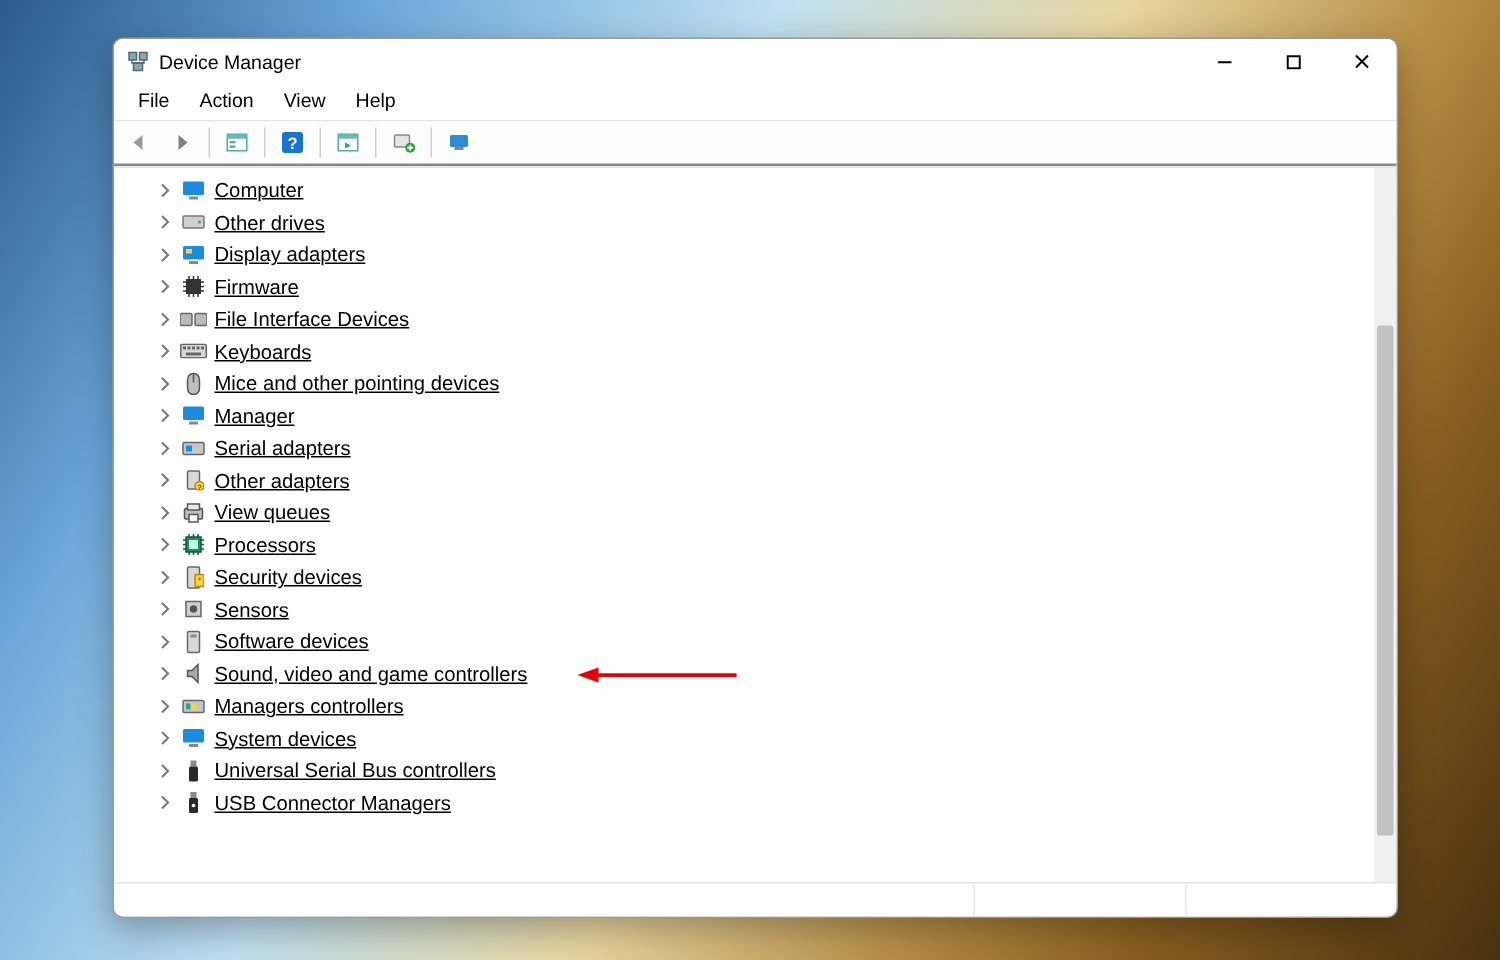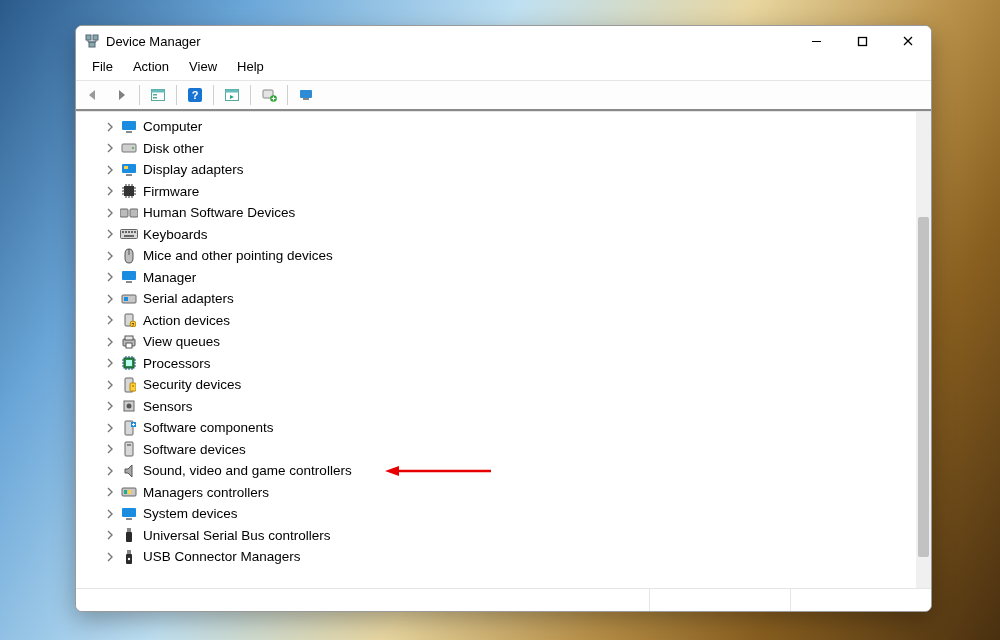--- a/index.html
+++ b/index.html
@@ -111,20 +111,21 @@
     flex: 1;
     overflow: hidden;
     padding-top: 4px;
   }
   .tree-row {
     display: flex;
     align-items: center;
     height: 21.5px;
     padding-left: 28px;
     position: relative;
+    text-decoration: underline;
   }
   .tree-row .expander {
     width: 12px;
     height: 12px;
     margin-right: 4px;
     display: flex;
     align-items: center;
     justify-content: center;
   }
   .tree-row .node-icon {
@@ -281,21 +282,21 @@
               <svg width="8" height="10" viewBox="0 0 8 10">
                 <path d="M2 1 L6 5 L2 9" fill="none" stroke="#777" stroke-width="1.4"></path>
               </svg>
             </span>
             <span class="node-icon">
               <svg width="16" height="12" viewBox="0 0 16 12">
                 <rect x="1" y="2" width="14" height="8" rx="1" fill="#cfcfcf" stroke="#777"></rect>
                 <circle cx="12" cy="6" r="1" fill="#4a4"></circle>
               </svg>
             </span>
-            <span class="node-label">Disk other</span>
+            <span class="node-label">Other drives</span>
           </div>
           <div class="tree-row">
             <span class="expander">
               <svg width="8" height="10" viewBox="0 0 8 10">
                 <path d="M2 1 L6 5 L2 9" fill="none" stroke="#777" stroke-width="1.4"></path>
               </svg>
             </span>
             <span class="node-icon">
               <svg width="16" height="14" viewBox="0 0 16 14">
                 <rect x="1" y="1" width="14" height="9" rx="1" fill="#1b8de0"></rect>
@@ -324,21 +325,21 @@
               <svg width="8" height="10" viewBox="0 0 8 10">
                 <path d="M2 1 L6 5 L2 9" fill="none" stroke="#777" stroke-width="1.4"></path>
               </svg>
             </span>
             <span class="node-icon">
               <svg width="18" height="12" viewBox="0 0 18 12">
                 <rect x="0" y="2" width="8" height="8" rx="1" fill="#bbb" stroke="#666"></rect>
                 <rect x="10" y="2" width="8" height="8" rx="1" fill="#bbb" stroke="#666"></rect>
               </svg>
             </span>
-            <span class="node-label">Human Software Devices</span>
+            <span class="node-label">File Interface Devices</span>
           </div>
           <div class="tree-row">
             <span class="expander">
               <svg width="8" height="10" viewBox="0 0 8 10">
                 <path d="M2 1 L6 5 L2 9" fill="none" stroke="#777" stroke-width="1.4"></path>
               </svg>
             </span>
             <span class="node-icon">
               <svg width="18" height="10" viewBox="0 0 18 10">
                 <rect x="0.5" y="0.5" width="17" height="9" rx="1" fill="#d8d8d8" stroke="#666"></rect>
@@ -402,21 +403,21 @@
                 <path d="M2 1 L6 5 L2 9" fill="none" stroke="#777" stroke-width="1.4"></path>
               </svg>
             </span>
             <span class="node-icon">
               <svg width="14" height="14" viewBox="0 0 14 14">
                 <rect x="3" y="1" width="8" height="12" rx="1" fill="#d8d8d8" stroke="#666"></rect>
                 <circle cx="11" cy="11" r="3" fill="#ffd040" stroke="#b80"></circle>
                 <text x="11" y="13.5" font-size="5" text-anchor="middle" fill="#000">?</text>
               </svg>
             </span>
-            <span class="node-label">Action devices</span>
+            <span class="node-label">Other adapters</span>
           </div>
           <div class="tree-row">
             <span class="expander">
               <svg width="8" height="10" viewBox="0 0 8 10">
                 <path d="M2 1 L6 5 L2 9" fill="none" stroke="#777" stroke-width="1.4"></path>
               </svg>
             </span>
             <span class="node-icon">
               <svg width="16" height="14" viewBox="0 0 16 14">
                 <rect x="2" y="4" width="12" height="7" rx="1" fill="#bfbfbf" stroke="#555"></rect>
@@ -462,35 +463,20 @@
                 <path d="M2 1 L6 5 L2 9" fill="none" stroke="#777" stroke-width="1.4"></path>
               </svg>
             </span>
             <span class="node-icon">
               <svg width="14" height="14" viewBox="0 0 14 14">
                 <rect x="2" y="2" width="10" height="10" fill="#cfcfcf" stroke="#666"></rect>
                 <circle cx="7" cy="7" r="2.5" fill="#555"></circle>
               </svg>
             </span>
             <span class="node-label">Sensors</span>
-          </div>
-          <div class="tree-row">
-            <span class="expander">
-              <svg width="8" height="10" viewBox="0 0 8 10">
-                <path d="M2 1 L6 5 L2 9" fill="none" stroke="#777" stroke-width="1.4"></path>
-              </svg>
-            </span>
-            <span class="node-icon">
-              <svg width="14" height="16" viewBox="0 0 14 16">
-                <rect x="3" y="1" width="8" height="14" rx="1" fill="#d8d8d8" stroke="#666"></rect>
-                <rect x="9" y="2" width="5" height="5" fill="#1b8de0"></rect>
-                <path d="M11.5 3v3M10 4.5h3" stroke="#fff"></path>
-              </svg>
-            </span>
-            <span class="node-label">Software components</span>
           </div>
           <div class="tree-row">
             <span class="expander">
               <svg width="8" height="10" viewBox="0 0 8 10">
                 <path d="M2 1 L6 5 L2 9" fill="none" stroke="#777" stroke-width="1.4"></path>
               </svg>
             </span>
             <span class="node-icon">
               <svg width="12" height="16" viewBox="0 0 12 16">
                 <rect x="2" y="1" width="8" height="14" rx="1" fill="#d8d8d8" stroke="#666"></rect>

